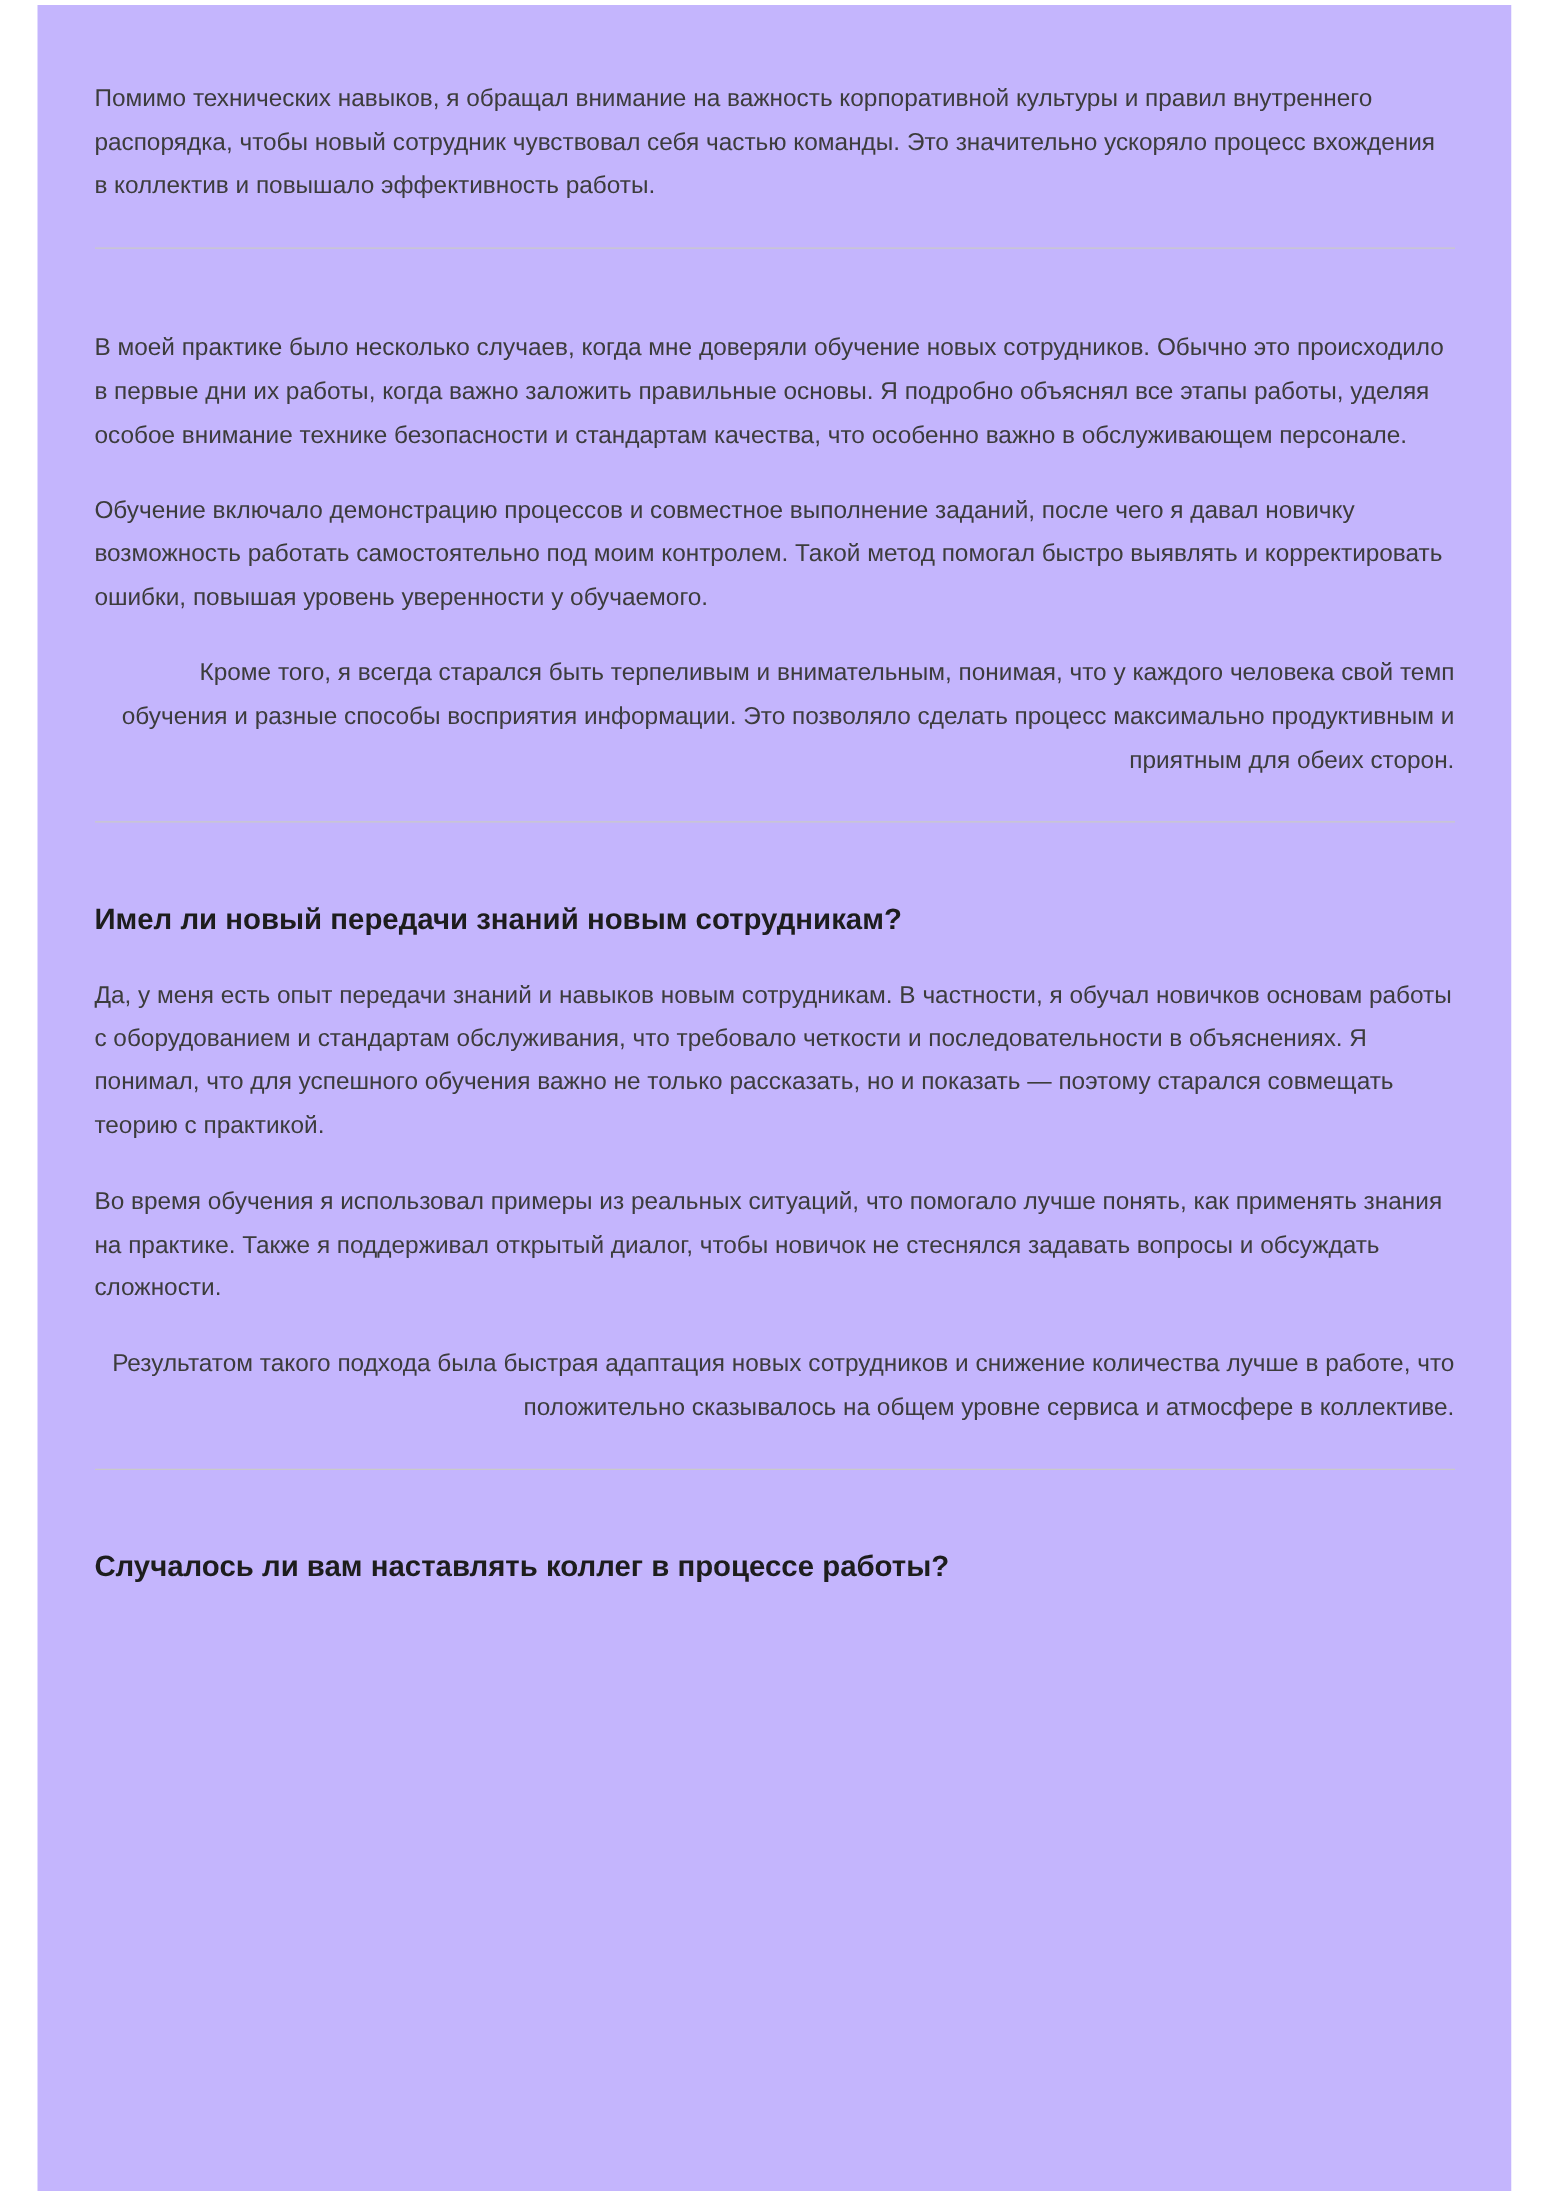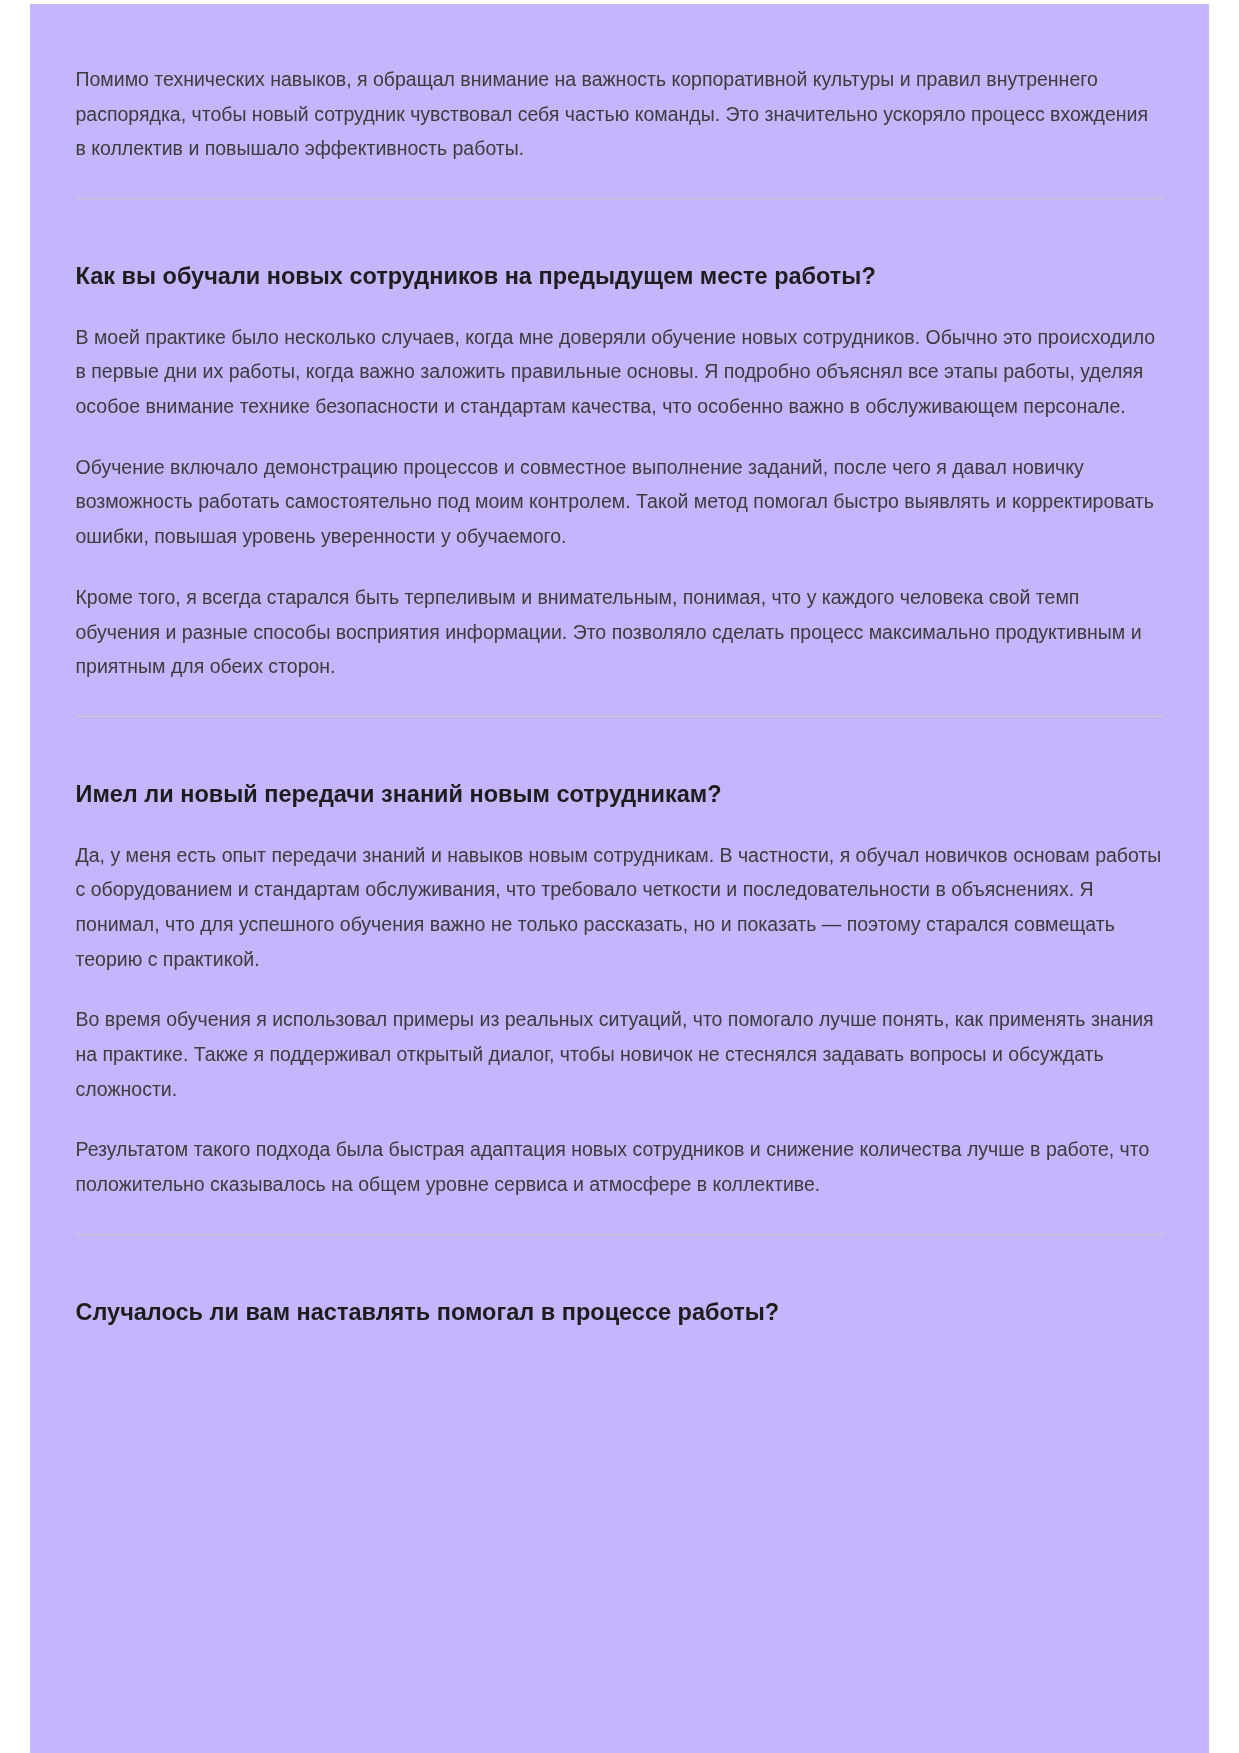--- a/index.html
+++ b/index.html
@@ -40,48 +40,47 @@
     color: #1d1d1d;
     margin: 0 0 28px 0;
   }
   hr.divider {
     border: none;
     border-top: 1px solid #c9c9c9;
     margin: 32px 0 62px 0;
     height: 0;
   }
   .section { margin: 0; }
-  .section .para:last-child { margin-bottom: 8px; }
+  .section .para:last-child { margin-bottom: 8px; text-align: right; }
 </style>
 </head>
 <body>
 
 <div class="page">
   <div class="content">
 
     <p class="para">Помимо технических навыков, я обращал внимание на важность корпоративной культуры и правил внутреннего распорядка, чтобы новый сотрудник чувствовал себя частью команды. Это значительно ускоряло процесс вхождения в коллектив и повышало эффективность работы.</p>
 
     <hr class="divider">
 
     <div class="section">
-      <h2 class="section-heading">Как вы обучали новых сотрудников на предыдущем месте работы?</h2>
       <p class="para">В моей практике было несколько случаев, когда мне доверяли обучение новых сотрудников. Обычно это происходило в первые дни их работы, когда важно заложить правильные основы. Я подробно объяснял все этапы работы, уделяя особое внимание технике безопасности и стандартам качества, что особенно важно в обслуживающем персонале.</p>
       <p class="para">Обучение включало демонстрацию процессов и совместное выполнение заданий, после чего я давал новичку возможность работать самостоятельно под моим контролем. Такой метод помогал быстро выявлять и корректировать ошибки, повышая уровень уверенности у обучаемого.</p>
       <p class="para">Кроме того, я всегда старался быть терпеливым и внимательным, понимая, что у каждого человека свой темп обучения и разные способы восприятия информации. Это позволяло сделать процесс максимально продуктивным и приятным для обеих сторон.</p>
     </div>
 
     <hr class="divider">
 
     <div class="section">
       <h2 class="section-heading">Имел ли новый передачи знаний новым сотрудникам?</h2>
       <p class="para">Да, у меня есть опыт передачи знаний и навыков новым сотрудникам. В частности, я обучал новичков основам работы с оборудованием и стандартам обслуживания, что требовало четкости и последовательности в объяснениях. Я понимал, что для успешного обучения важно не только рассказать, но и показать — поэтому старался совмещать теорию с практикой.</p>
       <p class="para">Во время обучения я использовал примеры из реальных ситуаций, что помогало лучше понять, как применять знания на практике. Также я поддерживал открытый диалог, чтобы новичок не стеснялся задавать вопросы и обсуждать сложности.</p>
       <p class="para">Результатом такого подхода была быстрая адаптация новых сотрудников и снижение количества лучше в работе, что положительно сказывалось на общем уровне сервиса и атмосфере в коллективе.</p>
     </div>
 
     <hr class="divider">
 
     <div class="section">
-      <h2 class="section-heading">Случалось ли вам наставлять помогал в процессе работы?</h2>
+      <h2 class="section-heading">Случалось ли вам наставлять коллег в процессе работы?</h2>
     </div>
 
   </div>
 </div>
 
 </body></html>

